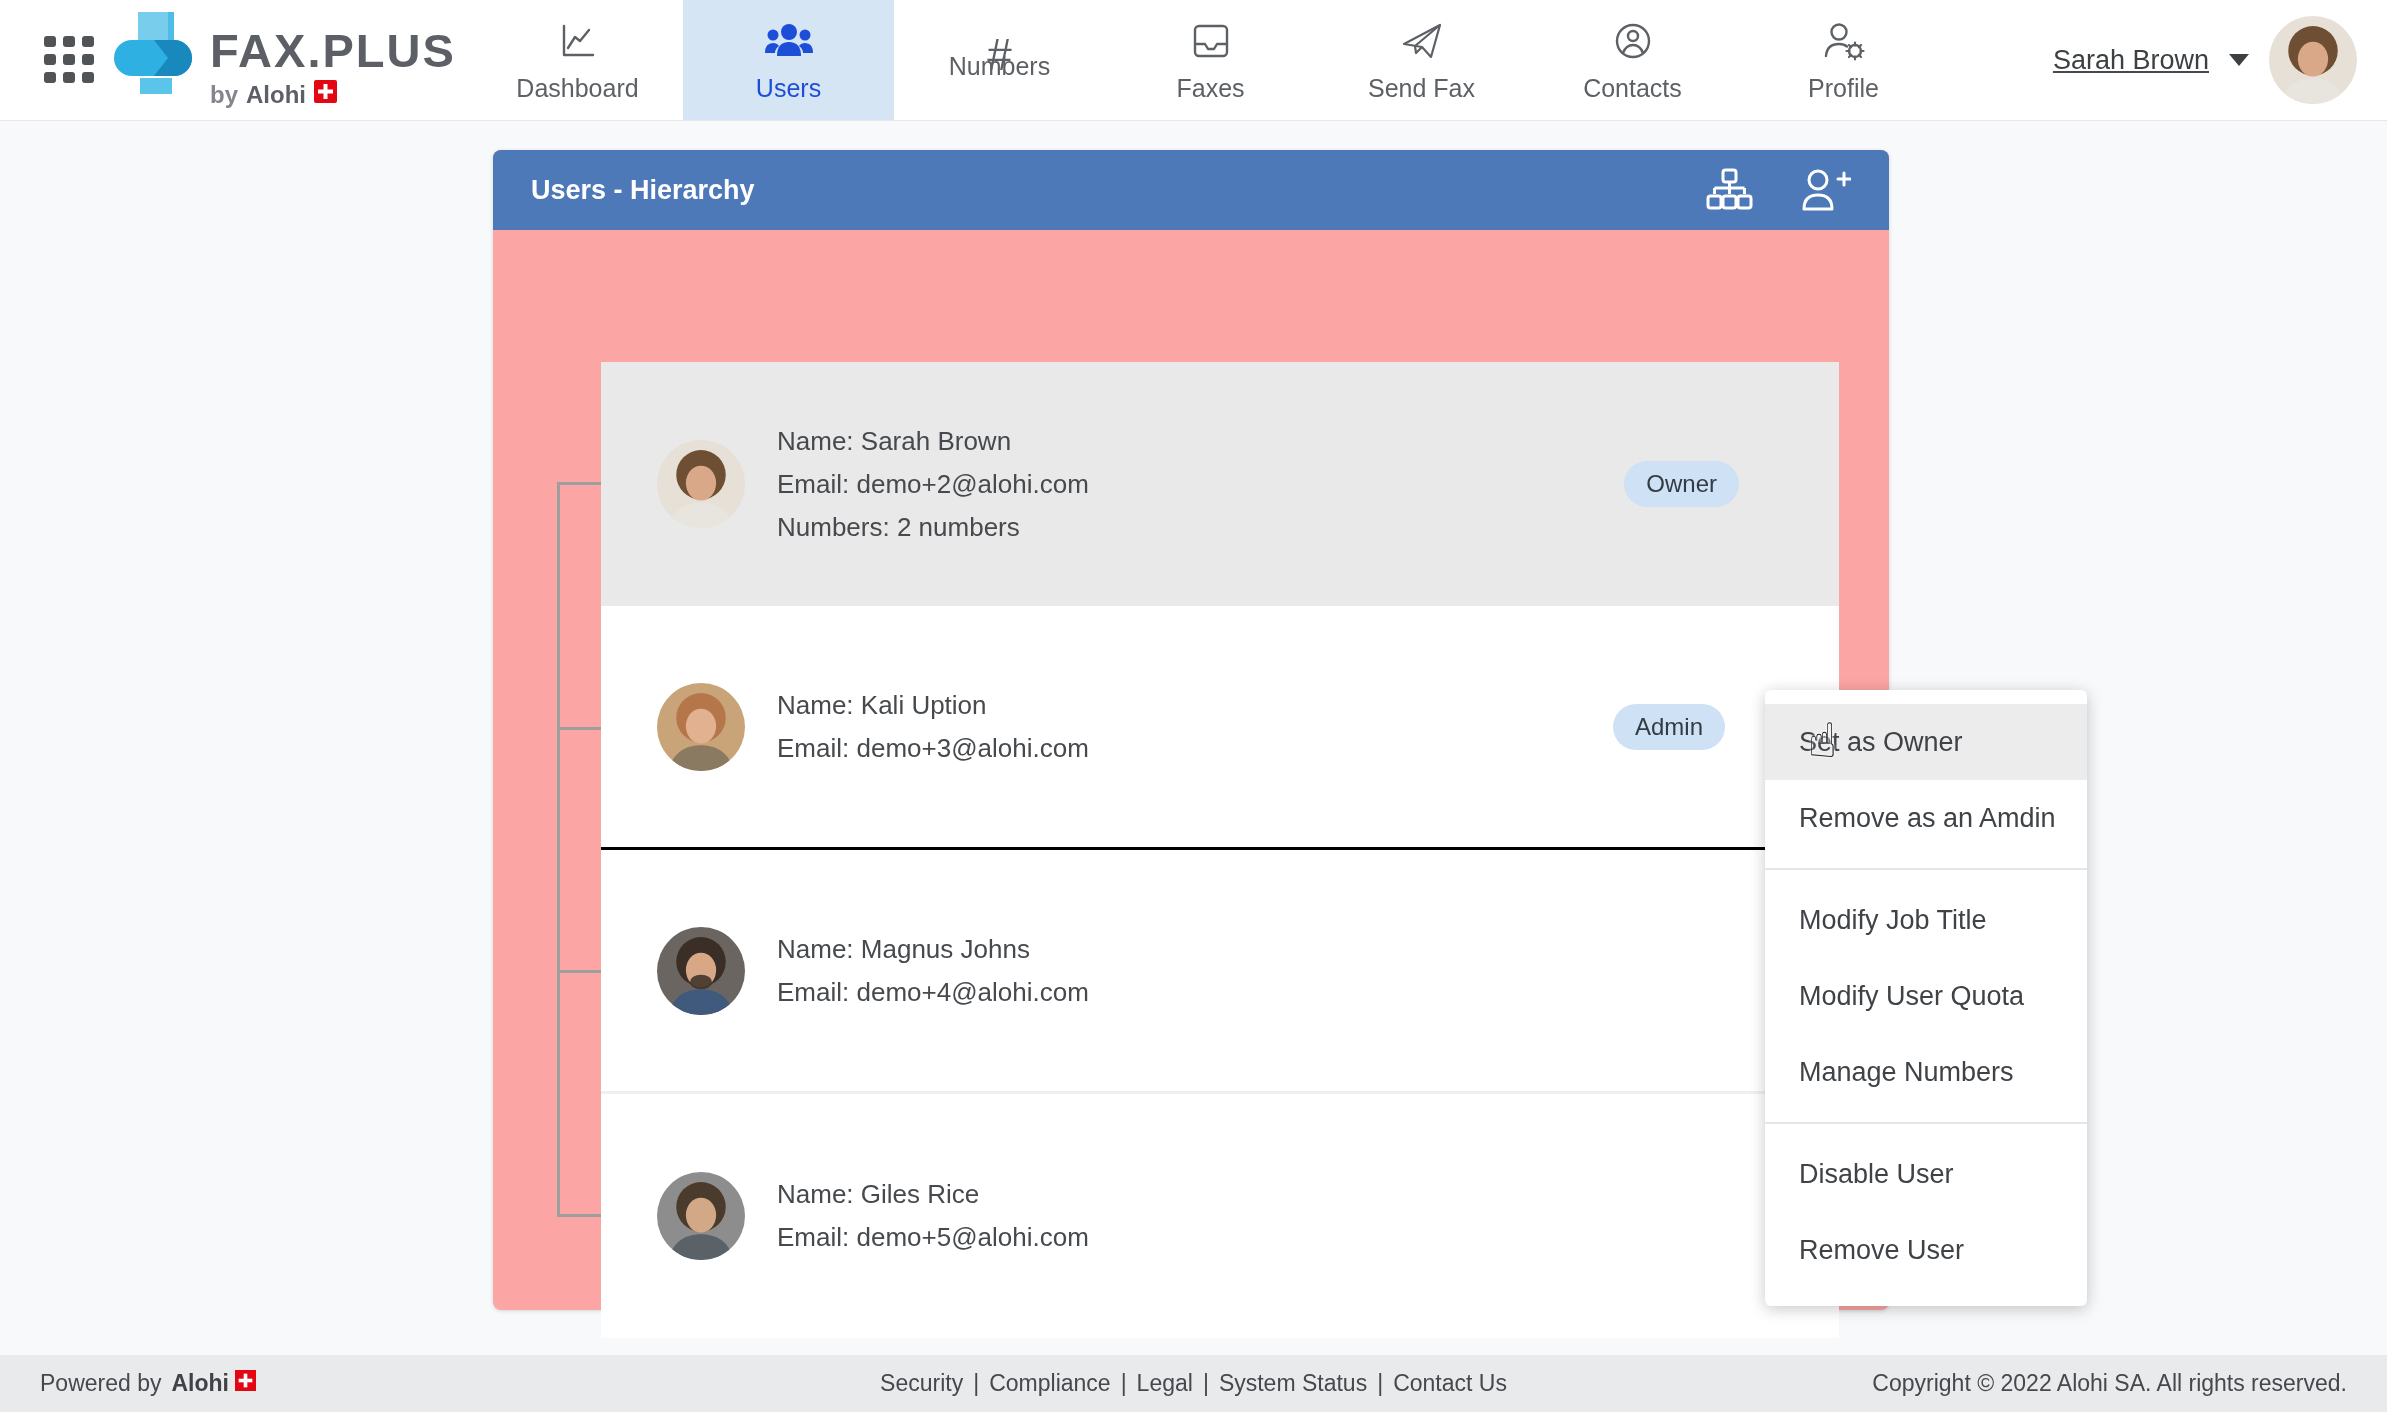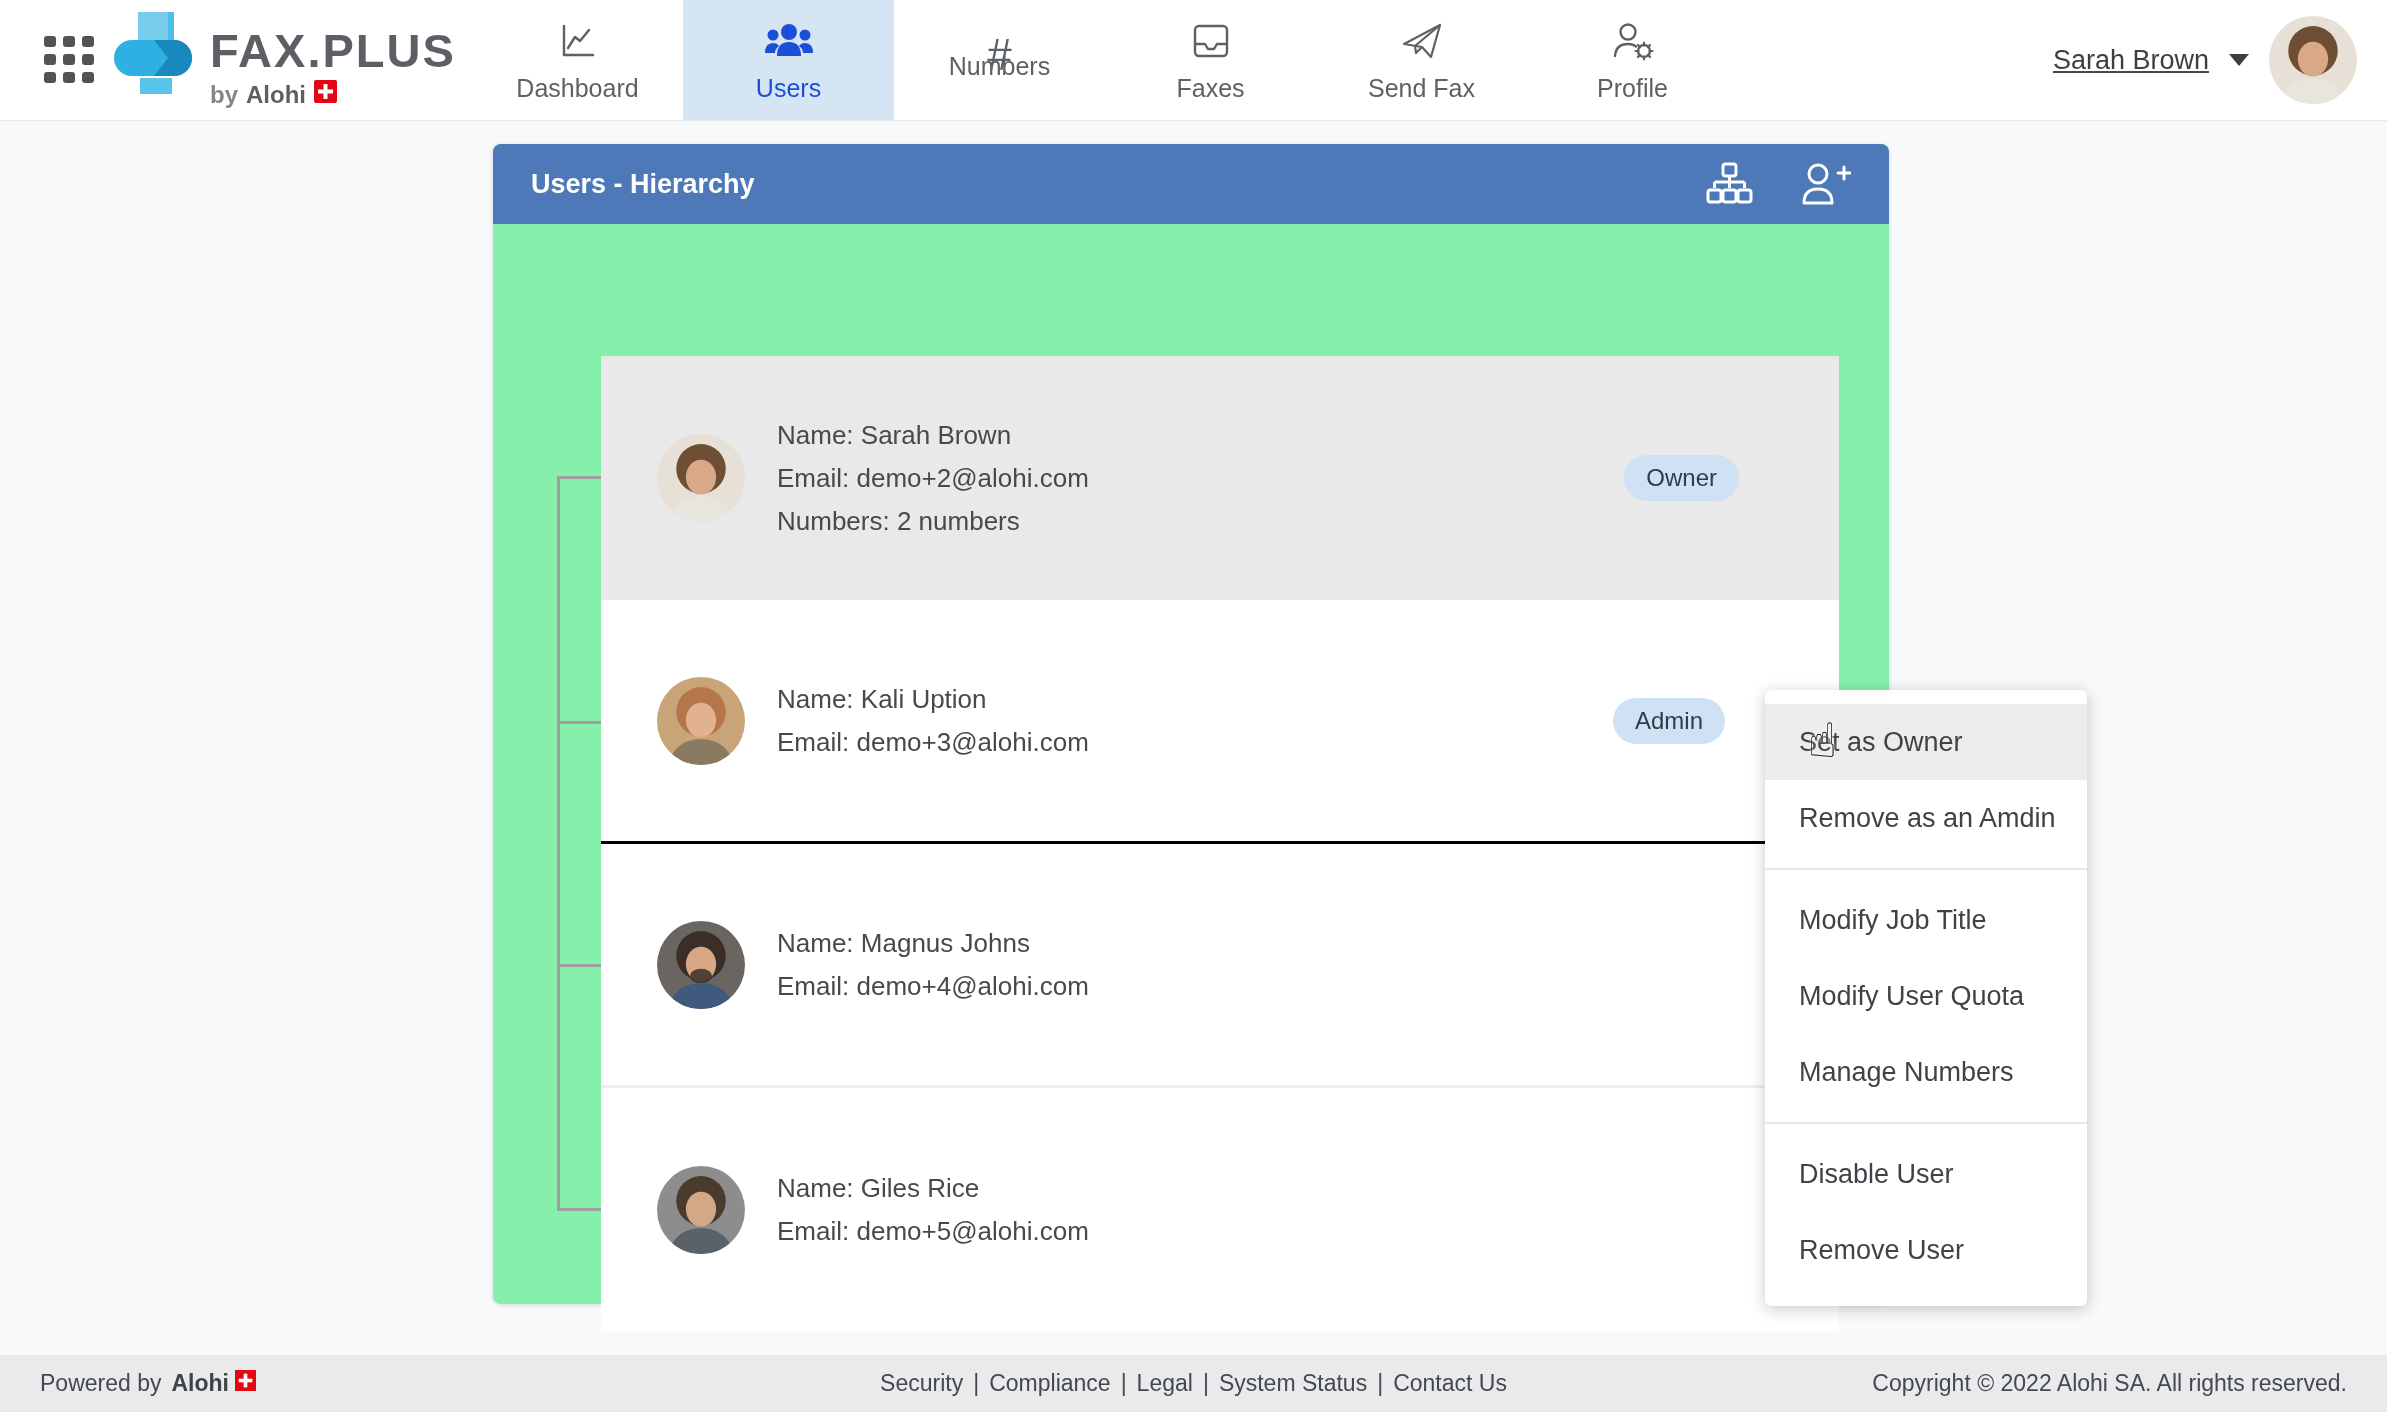--- a/index.html
+++ b/index.html
@@ -34,21 +34,21 @@
 
   
   .avatar{border-radius:50%;overflow:hidden;display:block;flex:none;}
   .avatar svg{display:block;width:100%;height:100%;}
   .av-sarah{--bg:#e6e0d7;--hair:#6e4f33;--skin:#d9a888;--shirt:#e8e4de;}
   .av-kali{--bg:#c9a478;--hair:#b5764a;--skin:#e2b190;--shirt:#8a7a62;}
   .av-magnus{--bg:#6b6561;--hair:#3a2e26;--skin:#d8a886;--shirt:#3f5a7d;}
   .av-giles{--bg:#8d8d8d;--hair:#4a3b2d;--skin:#d3a886;--shirt:#5a6268;}
 
   
-  .card{position:absolute;left:493px;top:144px;width:1396px;height:1160px;background:#86efac;
+  .card{position:absolute;left:493px;top:150px;width:1396px;height:1160px;background:#fca5a5;
         border-radius:8px;box-shadow:0 1px 4px rgba(0,0,0,.14);}
   .card-header{height:80px;background:#4d79b9;border-radius:8px 8px 0 0;display:flex;
                align-items:center;padding:0 38px;}
   .card-title{font-size:27px;font-weight:600;color:#ffffff;}
   .card-actions{margin-left:auto;display:flex;gap:46px;align-items:center;}
   .card-action{cursor:pointer;display:flex;align-items:center;}
 
   .card-body{position:relative;height:1080px;}
   .tree-vline{position:absolute;left:64px;top:254px;width:3px;height:732px;background:#9e9e9e;}
   .tree-stub{position:absolute;left:64px;width:44px;height:3px;background:#9e9e9e;}
@@ -184,20 +184,30 @@
         <span class="nicon">
           <svg width="44" height="42" viewBox="0 0 44 42" fill="none" stroke="currentColor" stroke-width="2.2" stroke-linejoin="round">
             <path d="M4 24 L40 5 L31 37 L22 27 Z"></path>
               <path d="M22 27 L16 33 L15 26"></path>
               <path d="M40 5 L15 26"></path>
           </svg>
         </span>
         <span class="nlabel">Send Fax</span>
       </div>
 
+      <div class="nav-item">
+        <span class="nicon">
+          <svg width="42" height="42" viewBox="0 0 42 42" fill="none" stroke="currentColor" stroke-width="2.4">
+            <circle cx="21" cy="21" r="16"></circle>
+            <circle cx="21" cy="16" r="5"></circle>
+            <path d="M11 33 q3 -8 10 -8 q7 0 10 8" stroke-linecap="round"></path>
+          </svg>
+        </span>
+        <span class="nlabel">Contacts</span>
+      </div>
 
       <div class="nav-item">
         <span class="nicon">
           <svg width="46" height="42" viewBox="0 0 46 42" fill="none" stroke="currentColor" stroke-width="2.4" stroke-linecap="round">
             <circle cx="18" cy="12" r="7.5"></circle>
             <path d="M5 36 q1 -12 13 -12 q5 0 8 2.5"></path>
             <circle cx="34" cy="31" r="6"></circle>
             <g stroke-width="2.2">
               <path d="M34 22.5 v3 M34 36.5 v3 M25.5 31 h3 M39.5 31 h3 M28 25 l2.1 2.1 M37.9 34.9 l2.1 2.1 M40 25 l-2.1 2.1 M30.1 34.9 L28 37"></path>
             </g>

